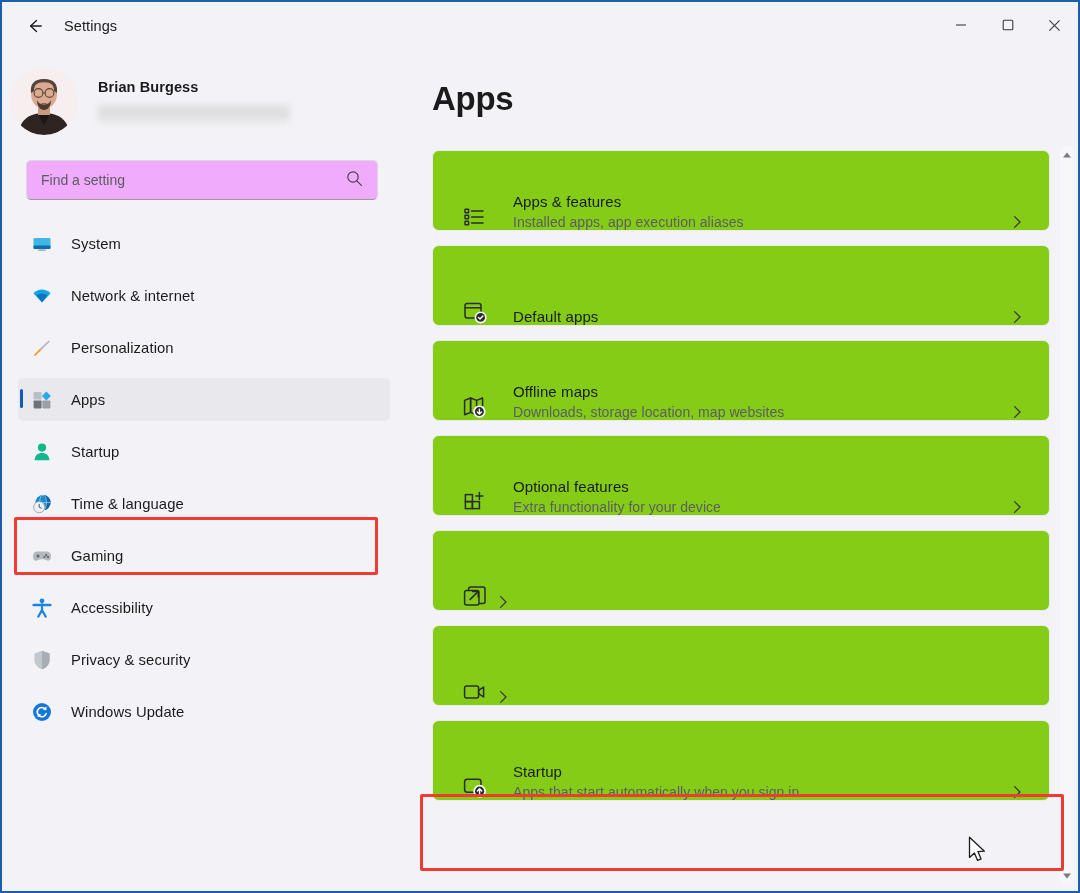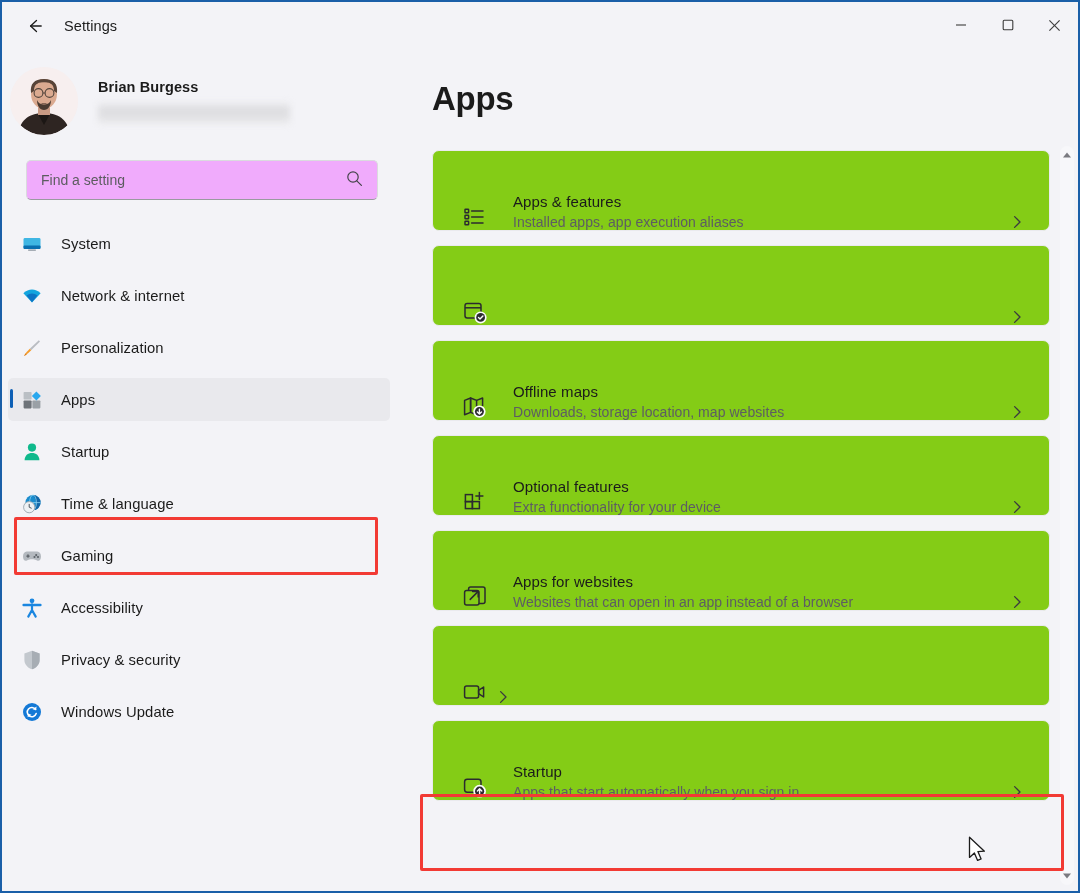--- a/index.html
+++ b/index.html
@@ -125,21 +125,21 @@
     flex: 1;
     font-family: "Liberation Sans", sans-serif;
     font-size: 14px;
     color: #5c5c60;
   }
   .search-input::placeholder { color:#5c5c60; opacity:1; }
   .search-icon { flex:0 0 auto; margin-left:6px; }
 
   .nav {
     margin-top: 22px;
-    padding: 0 12px 0 6px;
+    padding: 0 12px 0 16px;
   }
   .nav-item {
     height: 43px;
     display: flex;
     align-items: center;
     border-radius: 5px;
     padding-left: 6px;
     cursor: pointer;
     position: relative;
     margin-bottom: 9px;
@@ -533,20 +533,21 @@
           <span class="card-icon">
             <svg width="26" height="26" viewBox="0 0 26 26">
               <rect x="3" y="4.6" width="16" height="14.4" rx="2.2" fill="none" stroke="#2b2b2f" stroke-width="1.5"></rect>
               <line x1="3" y1="8.8" x2="19" y2="8.8" stroke="#2b2b2f" stroke-width="1.5"></line>
               <circle cx="18.6" cy="18.4" r="5.2" fill="#fbfbfb" stroke="#fbfbfb" stroke-width="1.6"></circle>
               <circle cx="18.6" cy="18.4" r="4.4" fill="#2b2b2f"></circle>
               <path d="M16.5 18.5 L18 20 L20.9 16.9" fill="none" stroke="#fbfbfb" stroke-width="1.4" stroke-linecap="round" stroke-linejoin="round"></path>
             </svg>
           </span>
           <div class="card-text">
+            <div class="card-title">Default apps</div>
           </div>
           <span class="card-chevron">
             <svg width="16" height="16" viewBox="0 0 16 16">
               <path d="M5.6 2.6 L11 8 L5.6 13.4" fill="none" stroke="#3a3a3f" stroke-width="1.3" stroke-linecap="round" stroke-linejoin="round"></path>
             </svg>
           </span>
         </div>
 
         <div class="card">
           <span class="card-icon">
@@ -593,24 +594,20 @@
 
         <div class="card">
           <span class="card-icon">
             <svg width="26" height="26" viewBox="0 0 26 26">
               <rect x="2.6" y="6.6" width="14.4" height="14.4" rx="2" fill="none" stroke="#2b2b2f" stroke-width="1.5"></rect>
               <path d="M6.6 6.6 V5 A2 2 0 0 1 8.6 3 H21 A2 2 0 0 1 23 5 V17.4 A2 2 0 0 1 21 19.4 H17" fill="none" stroke="#2b2b2f" stroke-width="1.5"></path>
               <path d="M8.2 15.4 L16 7.6" fill="none" stroke="#2b2b2f" stroke-width="1.5" stroke-linecap="round"></path>
               <path d="M10.6 7.4 H16.2 V13" fill="none" stroke="#2b2b2f" stroke-width="1.5" stroke-linecap="round" stroke-linejoin="round"></path>
             </svg>
           </span>
-          <div class="card-text">
-            <div class="card-title">Apps for websites</div>
-            <div class="card-sub">Websites that can open in an app instead of a browser</div>
-          </div>
           <span class="card-chevron">
             <svg width="16" height="16" viewBox="0 0 16 16">
               <path d="M5.6 2.6 L11 8 L5.6 13.4" fill="none" stroke="#3a3a3f" stroke-width="1.3" stroke-linecap="round" stroke-linejoin="round"></path>
             </svg>
           </span>
         </div>
 
         <div class="card">
           <span class="card-icon">
             <svg width="26" height="26" viewBox="0 0 26 26">

